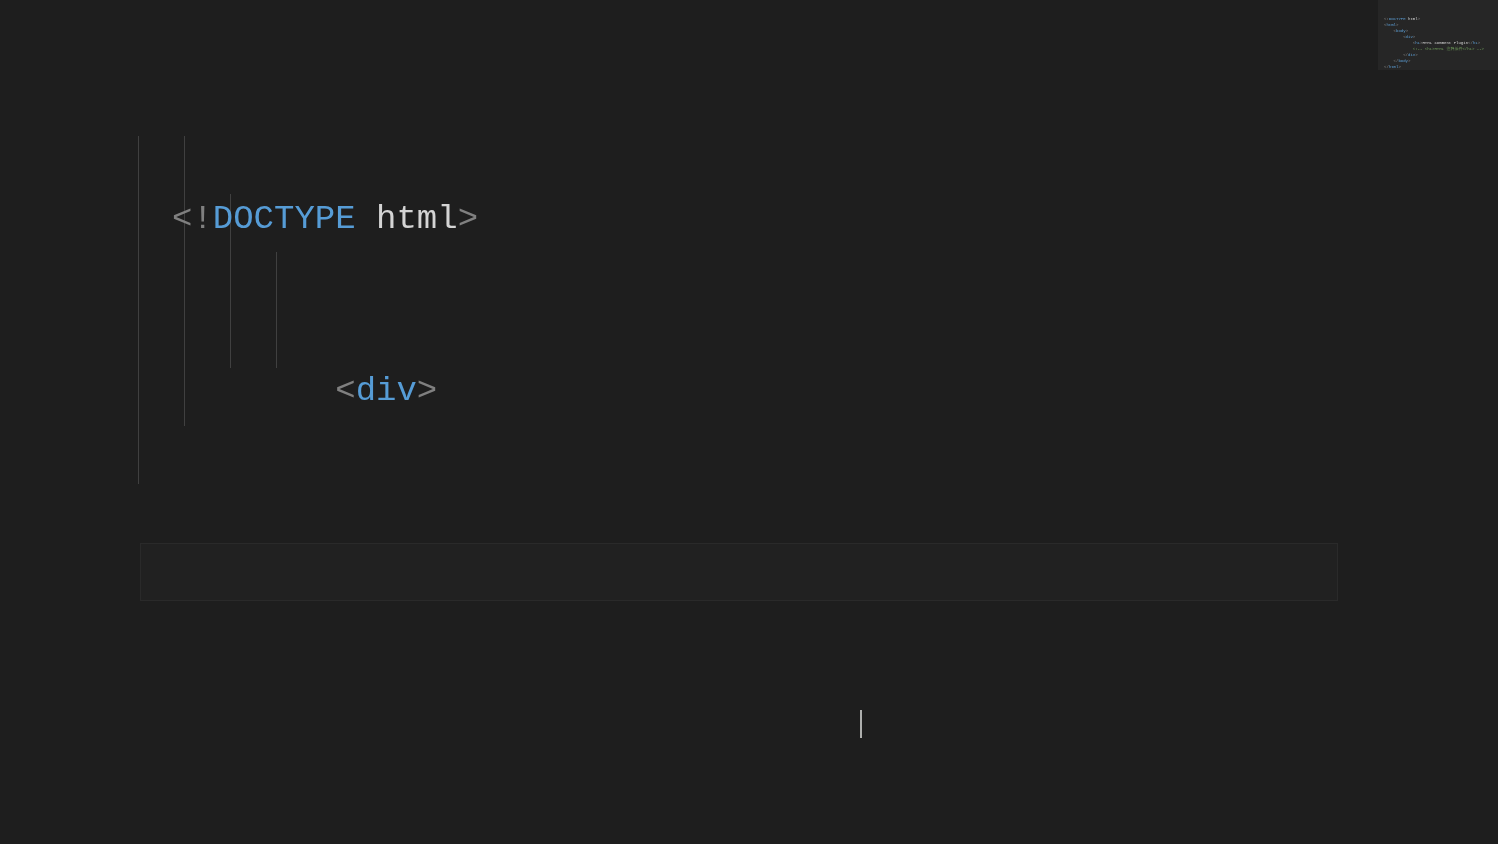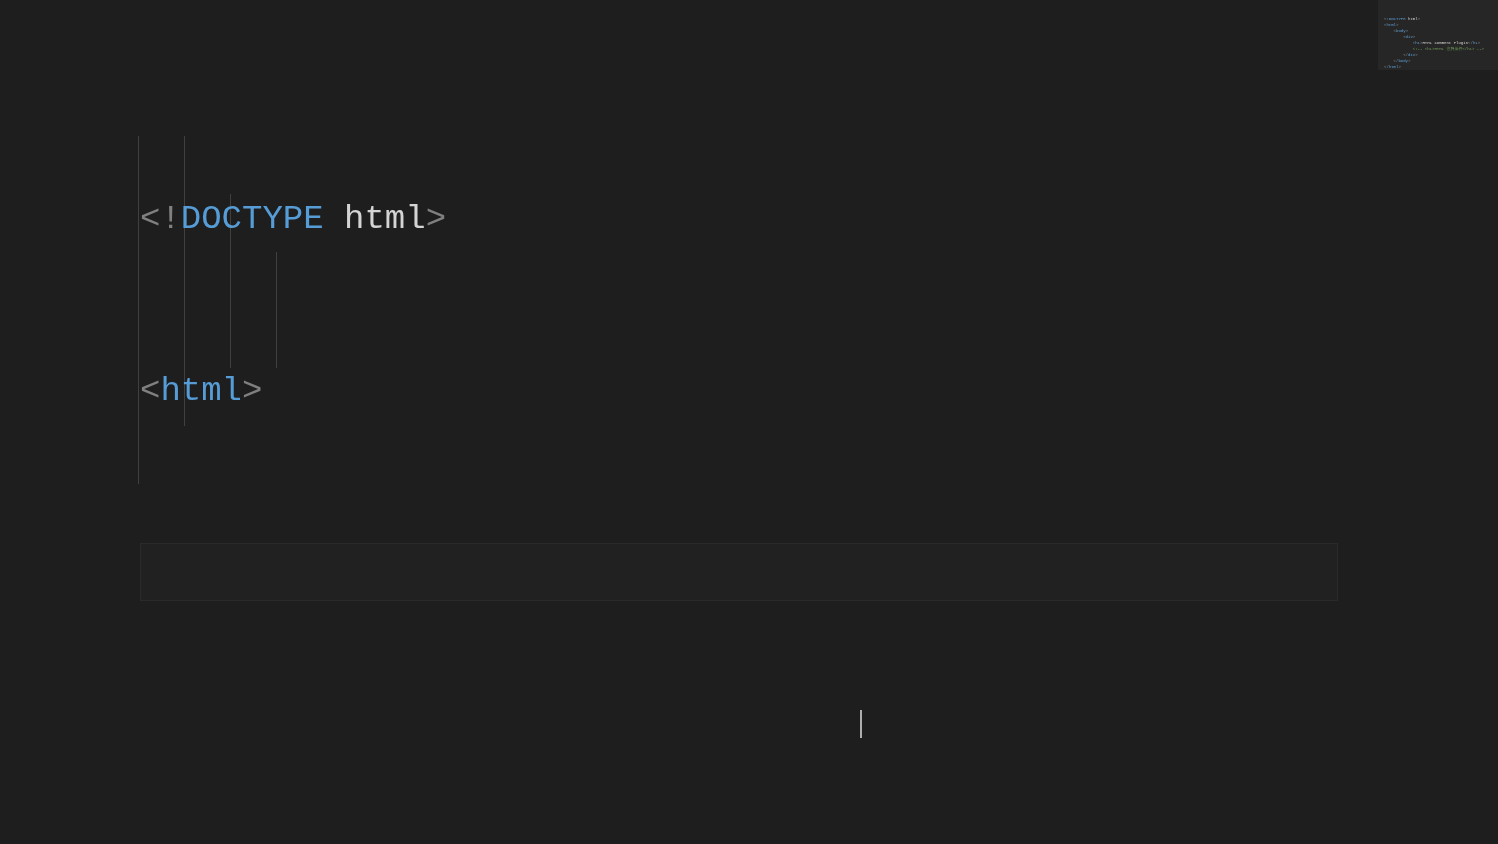--- a/index.html
+++ b/index.html
@@ -12,21 +12,21 @@
       height: 844px;
       overflow: hidden;
       position: relative;
     }
     .editor {
       padding: 20px 0 0 140px;
       position: relative;
       white-space: pre;
       line-height: 1.68;
     }
-    .line { position: relative; }
+    .line { position: relative; padding-left: 32px; }
     .indent-guide {
       position: absolute;
       width: 1px;
       background: #404040;
       top: 0;
       bottom: 0;
     }
     .guide1 { left: -2px; height: 348px; top: 136px; }
     .guide2 { left: 44px; height: 290px; top: 136px; }
     .guide3 { left: 90px; height: 174px; top: 194px; }
@@ -89,21 +89,21 @@
 <div class="current-line"></div>
 
 <div class="editor">
   <div class="guide-wrap" style="position:absolute; left:140px; top:0;">
     <div class="indent-guide guide1"></div>
     <div class="indent-guide guide2"></div>
     <div class="indent-guide guide3"></div>
     <div class="indent-guide guide4"></div>
   </div>
   <div class="line"><span class="bracket">&lt;!</span><span class="doctype-kw">DOCTYPE</span><span class="doctype-val"> html</span><span class="bracket">&gt;</span></div>
-  <div class="line"><span class="bracket">&lt;</span><span class="tag">html</span><span class="bracket">&gt;</span></div>
+  <div class="line"><span>        </span><span class="bracket">&lt;</span><span class="tag">div</span><span class="bracket">&gt;</span></div>
   
   
   
   
   
 </div>
 
 <div class="cursor"></div>
 
 <div class="minimap">

